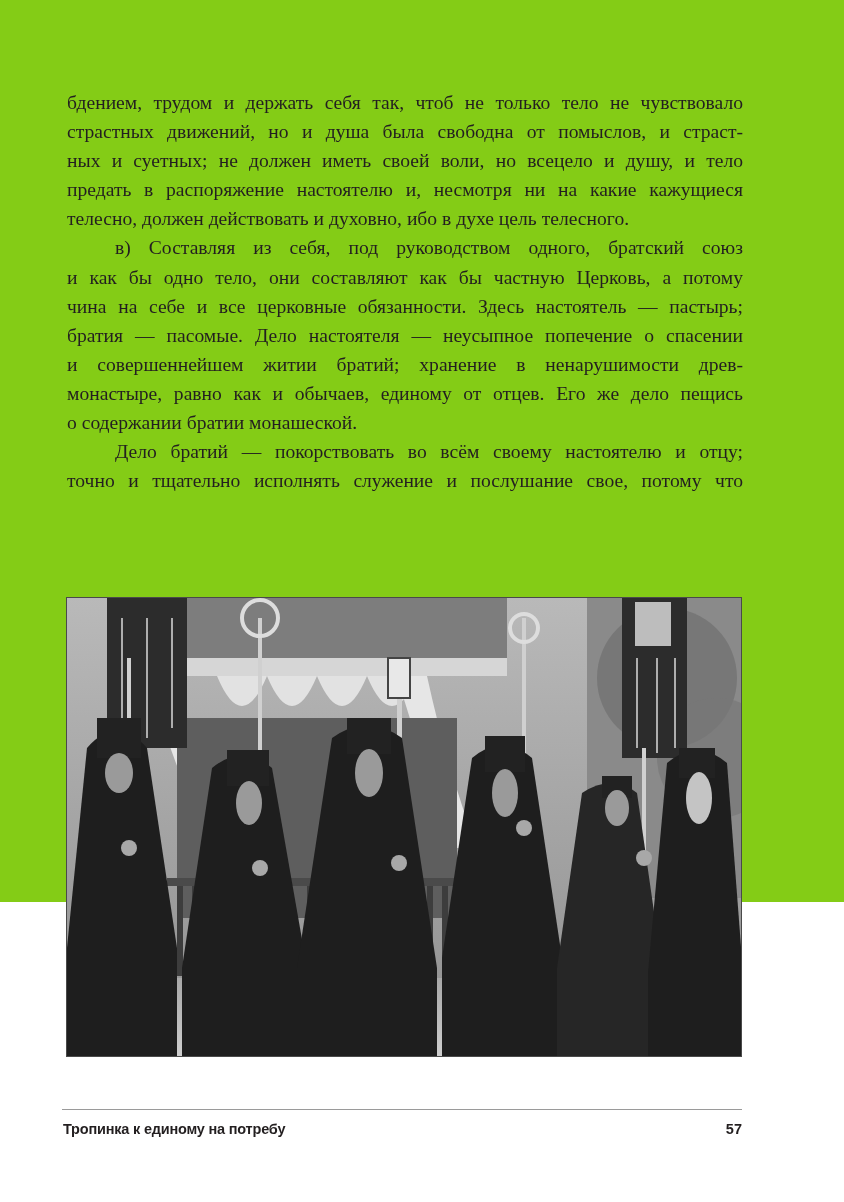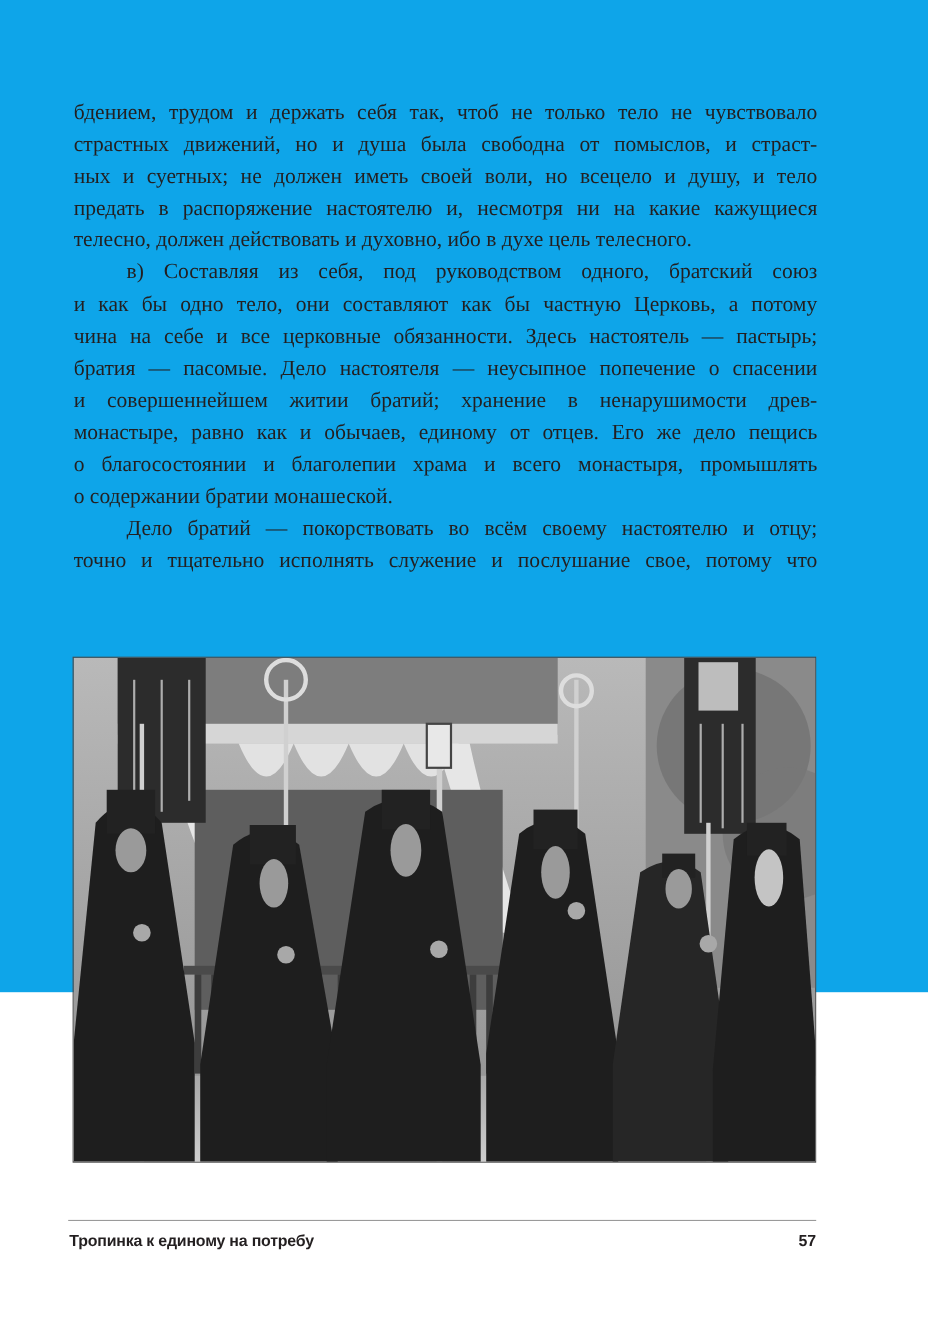--- a/index.html
+++ b/index.html
@@ -11,21 +11,21 @@
     width: 844px;
     height: 1202px;
     position: relative;
     overflow: hidden;
     color: #231f20;
   }
   .page {
     position: absolute;
     left: 0; top: 0;
     width: 844px; height: 902px;
-    background: #0ea5e9;
+    background: #84cc16;
   }
   .body-text {
     position: absolute;
     left: 67px;
     top: 88px;
     width: 676px;
     font-family: "Liberation Serif", "DejaVu Serif", serif;
     font-size: 19.6px;
     line-height: 29.1px;
     color: #231f20;
@@ -131,23 +131,20 @@
           <span class="line-inner">чина на себе и все церковные обязанности. Здесь настоятель — пастырь;</span>
         </span>
       <span class="line">
           <span class="line-inner">братия — пасомые. Дело настоятеля — неусыпное попечение о спасении</span>
         </span>
       <span class="line">
           <span class="line-inner">и совершеннейшем житии братий; хранение в ненарушимости древ-</span>
         </span>
       <span class="line">
           <span class="line-inner">монастыре, равно как и обычаев, единому от отцев. Его же дело пещись</span>
-        </span>
-      <span class="line">
-          <span class="line-inner">о благосостоянии и благолепии храма и всего монастыря, промышлять</span>
         </span>
       <span class="line last">
           <span class="line-inner">о содержании братии монашеской.</span>
         </span>
     </p>
 
     <p style="margin:0">
       <span class="line indent">
           <span class="line-inner">Дело братий — покорствовать во всём своему настоятелю и отцу;</span>
         </span>

